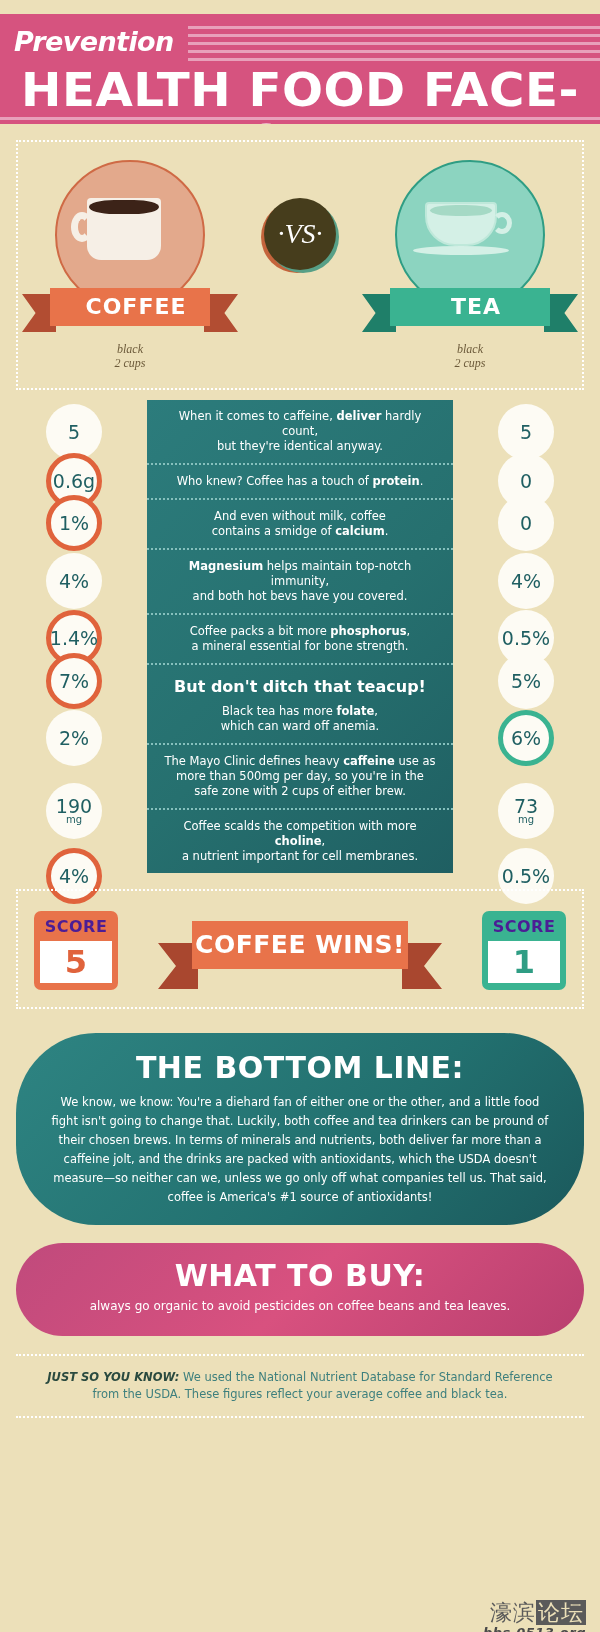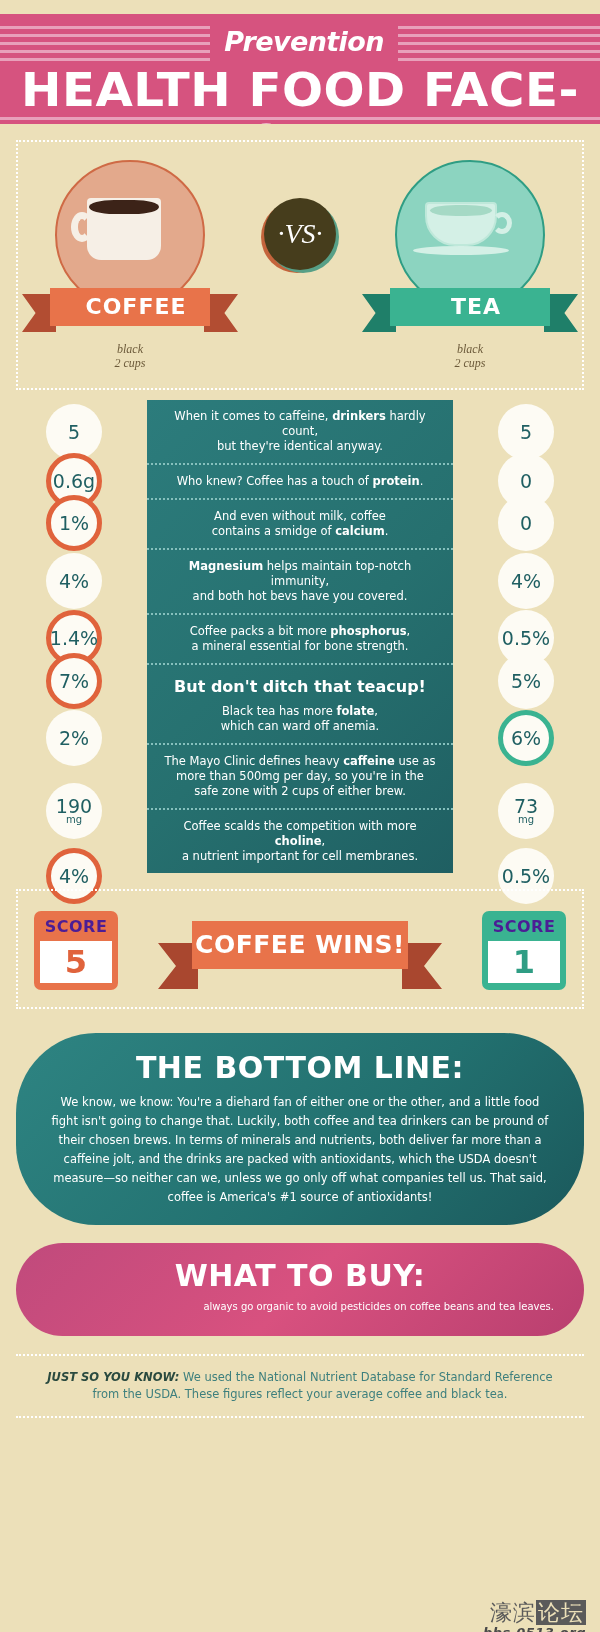--- a/index.html
+++ b/index.html
@@ -32,22 +32,22 @@
     height: 40px;
   }
   .header .stripe {
     position: absolute;
     left: 0; right: 0;
     height: 3px;
     background: #e8a0ba;
   }
   .brand-wrap {
     position: absolute;
-    left: 8px; right: 0; top: 8px;
-    text-align: center;
+    left: 0; right: 0; top: 8px;
+    text-align: left;
   }
   .brand {
     display: inline-block;
     position: relative;
     background: #d6537f;
     padding: 0 14px;
     color: #ffffff;
     font-family: "DejaVu Sans", sans-serif;
     font-weight: bold;
     font-style: italic;
@@ -327,21 +327,21 @@
     font-size: 30px;
     line-height: 38px;
     letter-spacing: 0.5px;
   }
   .pill-body {
     margin-top: 6px;
     font-family: "DejaVu Sans", sans-serif;
     font-size: 11.5px;
     line-height: 19px;
   }
-  .pill.what-to-buy .pill-body { margin-top: 2px; font-size: 10px; text-align: right; }
+  .pill.what-to-buy .pill-body { margin-top: 2px; font-size: 12px; }
 
   
   .footer {
     margin: 18px 16px 0 16px;
     border-top: 2px dotted #ffffff;
     border-bottom: 2px dotted #ffffff;
     padding: 13px 30px 13px 30px;
     text-align: center;
     color: #3d7f7d;
     font-family: "DejaVu Sans", sans-serif;
@@ -433,21 +433,21 @@
       <div class="drink-sub">
         <div>black</div>
         <div>2 cups</div>
       </div>
     </div>
   </div>
 
   <div class="compare">
     <div class="panel" id="compare-panel">
         <div class="row">
-          <div>When it comes to caffeine, <b>drinkers</b> hardly count,<br>but they're identical anyway.</div>
+          <div>When it comes to caffeine, <b>deliver</b> hardly count,<br>but they're identical anyway.</div>
         </div>
         <div class="row">
           <div>Who knew? Coffee has a touch of <b>protein</b>.</div>
         </div>
         <div class="row">
           <div>And even without milk, coffee<br>contains a smidge of <b>calcium</b>.</div>
         </div>
         <div class="row">
           <div><b>Magnesium</b> helps maintain top-notch immunity,<br>and both hot bevs have you covered.</div>
         </div>

